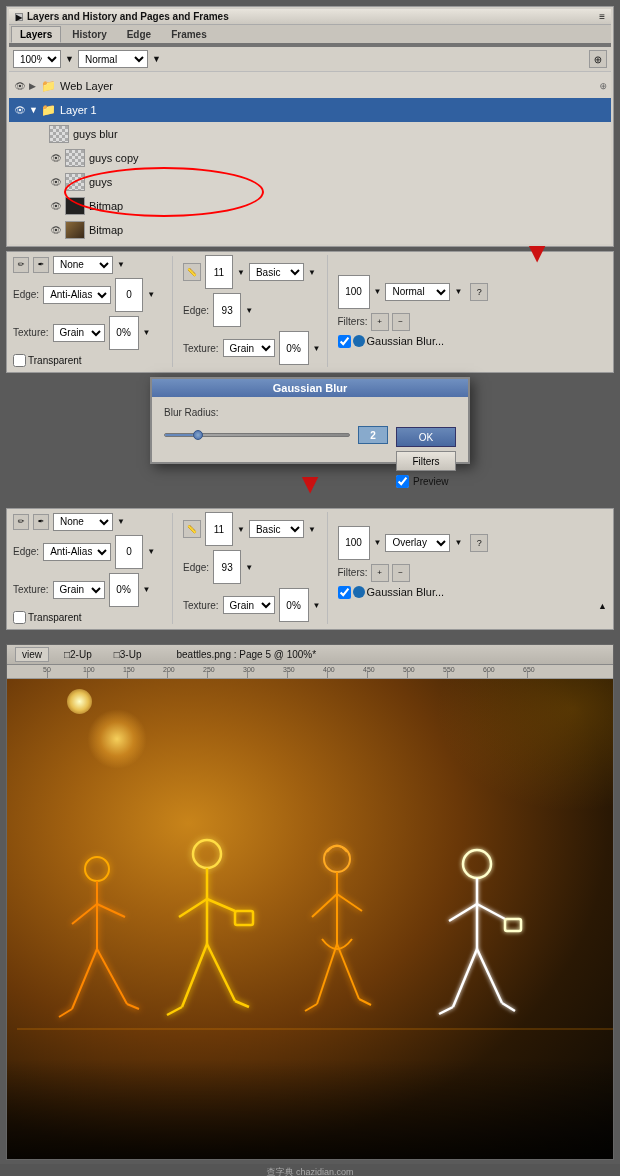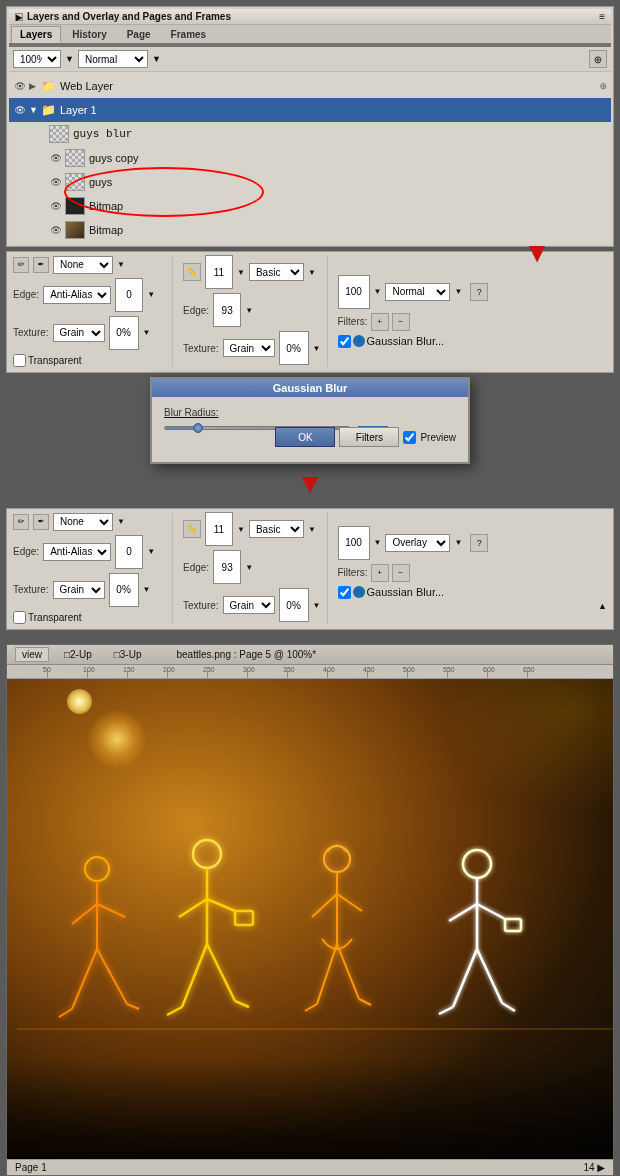--- a/index.html
+++ b/index.html
@@ -268,24 +268,23 @@
       font-size: 11px;
       font-weight: bold;
       padding: 3px 8px;
       text-align: center;
     }
     .dialog-body {
       padding: 10px 12px;
     }
     .dialog-row {
       display: flex;
-      align-items: flex-start;
+      align-items: center;
       gap: 8px;
       margin-bottom: 8px;
-      text-decoration: underline;
     }
     .blur-slider-track {
       flex: 1;
       height: 4px;
       background: linear-gradient(to right, #aaa, #888);
       border-radius: 2px;
       position: relative;
       border: 1px solid #777;
     }
     .blur-slider-fill {
@@ -309,21 +308,21 @@
       width: 30px; height: 18px;
       background: #88aacc;
       border: 1px solid #336699;
       font-size: 10px;
       text-align: center;
       color: #fff;
       font-weight: bold;
     }
     .dialog-buttons {
       display: flex;
-      flex-direction: row;
+      flex-direction: column;
       gap: 4px;
       position: absolute;
       right: 12px;
       top: 30px;
     }
     .dialog-btn {
       width: 60px; height: 20px;
       font-size: 10px;
       border: 1px solid #888;
       cursor: pointer;
@@ -447,29 +446,29 @@
       background: #5a5a5a;
     }
   </style>
 </head>
 <body>
 
 <div class="top-panel panel-wrapper">
   <div class="panel-header">
     <div class="panel-header-left">
       <span class="collapse-icon">▶</span>
-      <span>Layers and Overlay and Pages and Frames</span>
+      <span>Layers and History and Pages and Frames</span>
     </div>
     <span style="font-size:10px;cursor:pointer;">≡</span>
   </div>
 
   <div class="tabs-row">
     <div class="tab active">Layers</div>
     <div class="tab">History</div>
-    <div class="tab">Page</div>
+    <div class="tab">Edge</div>
     <div class="tab">Frames</div>
   </div>
 
   <div class="toolbar-row">
     <select class="zoom-select">
       <option>100%</option>
     </select>
     <span style="font-size:9px;">▼</span>
     <select class="blend-select">
       <option>Normal</option>
@@ -489,21 +488,21 @@
     </div>
 
     <div class="layer-row selected">
       <span class="eye-icon" style="color:#fff;">👁</span>
       <span class="expand-icon" style="color:#fff;">▼</span>
       <span class="folder-icon">📁</span>
       <span class="layer-name">Layer 1</span>
     </div>
 
 
-    <div class="layer-row" style="padding-left:40px;font-family:Liberation Mono, monospace;">
+    <div class="layer-row" style="padding-left:40px;">
       <div class="layer-thumb checkerboard"></div>
       <span class="layer-name">guys blur</span>
     </div>
 
     <div class="oval-highlight"></div>
 
     <div class="layer-row" style="padding-left:40px;">
       <span class="eye-icon">👁</span>
       <div class="layer-thumb checkerboard"></div>
       <span class="layer-name">guys copy</span>
@@ -851,21 +850,17 @@
         <line x1="460" y1="210" x2="436" y2="268"></line>
         <line x1="460" y1="210" x2="485" y2="264"></line>
         <line x1="436" y1="268" x2="422" y2="275"></line>
         <line x1="485" y1="264" x2="498" y2="272"></line>
       </g>
 
       <line x1="0" y1="290" x2="600" y2="290" stroke="rgba(255,150,0,0.2)" stroke-width="2"></line>
     </svg>
   </div>
 
-  <div class="bottom-status">
-    <span>Page 1</span>
-    <span>14 ▶</span>
-  </div>
 </div>
 
 <div class="watermark">
   <span>查字典 chazidian.com</span>
 </div>
 
 </body></html>

